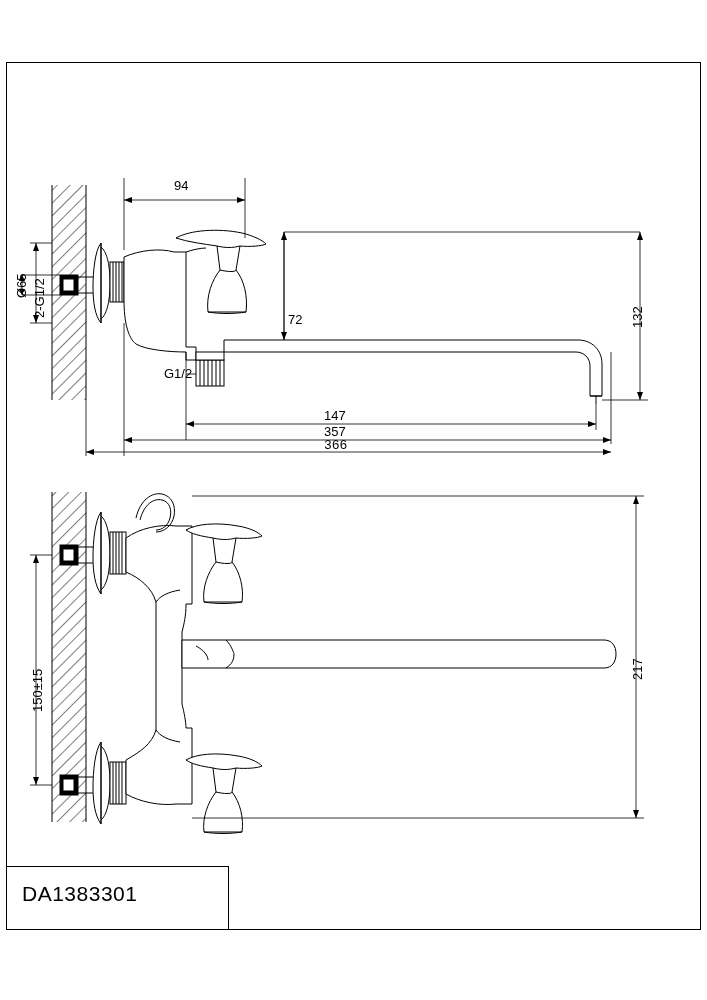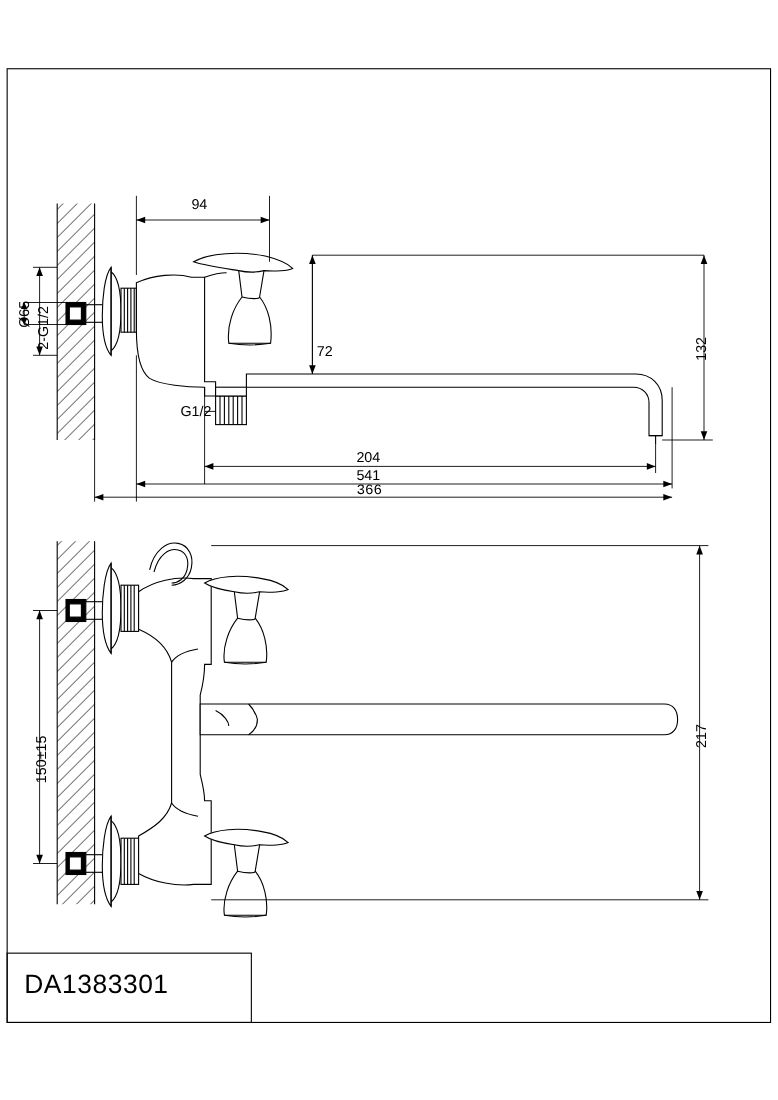--- a/index.html
+++ b/index.html
@@ -1,21 +1,21 @@
 <!DOCTYPE html>
 <html><head>
 <meta charset="utf-8">
 <style>
   html,body{margin:0;padding:0;background:#ffffff;}
   body{width:707px;height:1000px;position:relative;font-family:"Liberation Sans",sans-serif;}
   #sheet{position:absolute;left:0;top:0;width:707px;height:1000px;}
   .frame{position:absolute;border:1px solid #000;box-sizing:border-box;}
   .dimtxt{position:absolute;font-size:13px;color:#000;white-space:nowrap;}
   .dimtxt.vert{transform-origin:0 0;}
-  .partno{position:absolute;font-size:24px;color:#000;letter-spacing:.5px;}
+  .partno{position:absolute;font-size:21px;color:#000;letter-spacing:.5px;}
   svg{position:absolute;left:0;top:0;overflow:visible;}
 </style>
 </head>
 <body>
 
 <div id="sheet">
 
   <div class="frame" style="left:6px;top:62px;width:695px;height:868px;"></div>
 
   <div class="frame" style="left:6px;top:866px;width:223px;height:64px;"></div>
@@ -196,23 +196,23 @@
       <path d="M636,818 l-3,-8 h6 z" fill="#000" stroke="none"></path>
     </g>
   </svg>
 
   <div class="dimtxt" style="left:174px;top:178px;">94</div>
 
   <div class="dimtxt" style="left:288px;top:284px;margin-top:28px;">72</div>
 
   <div class="dimtxt vert" style="left:630px;top:328px;transform:rotate(-90deg);">132</div>
 
-  <div class="dimtxt" style="left:324px;top:408px;">204</div>
-
-  <div class="dimtxt" style="left:324px;top:424px;">541</div>
+  <div class="dimtxt" style="left:324px;top:408px;">147</div>
+
+  <div class="dimtxt" style="left:324px;top:424px;">357</div>
 
   <div class="dimtxt" style="left:324px;top:438px;font-family:Liberation Mono, monospace;">366</div>
 
   <div class="dimtxt vert" style="left:14px;top:298px;transform:rotate(-90deg);">Ø65</div>
 
   <div class="dimtxt vert" style="left:32px;top:318px;transform:rotate(-90deg);">2-G1/2</div>
 
   <div class="dimtxt" style="left:148px;top:366px;margin-left:16px;">G1/2</div>
 
   <div class="dimtxt vert" style="left:30px;top:712px;transform:rotate(-90deg);">150±15</div>

